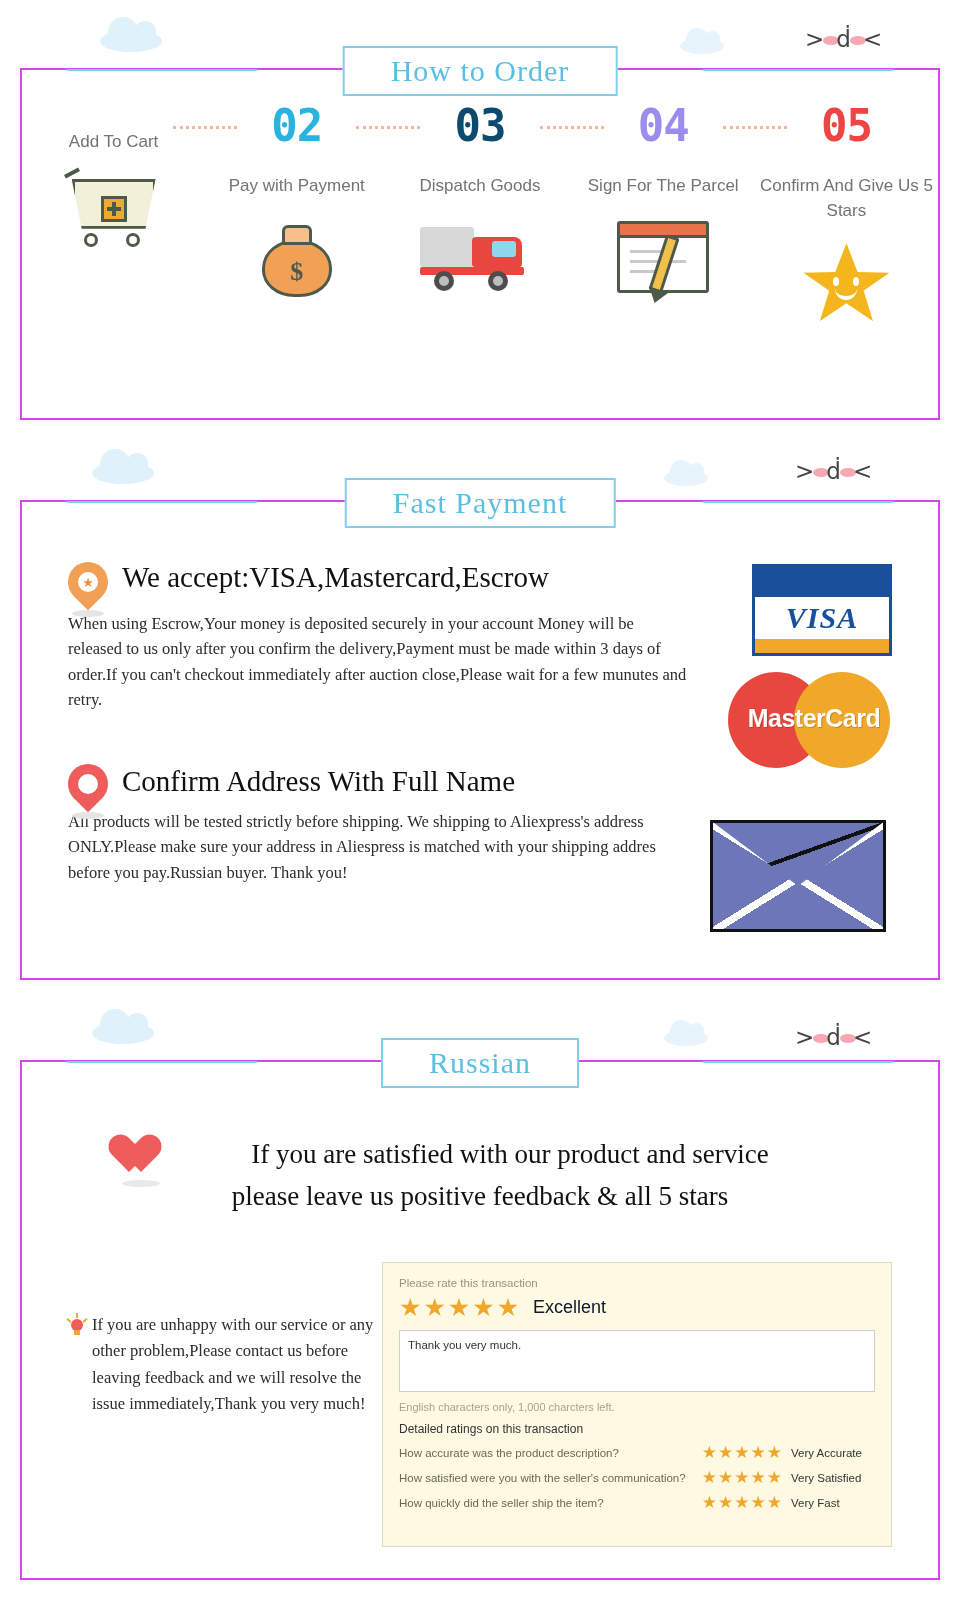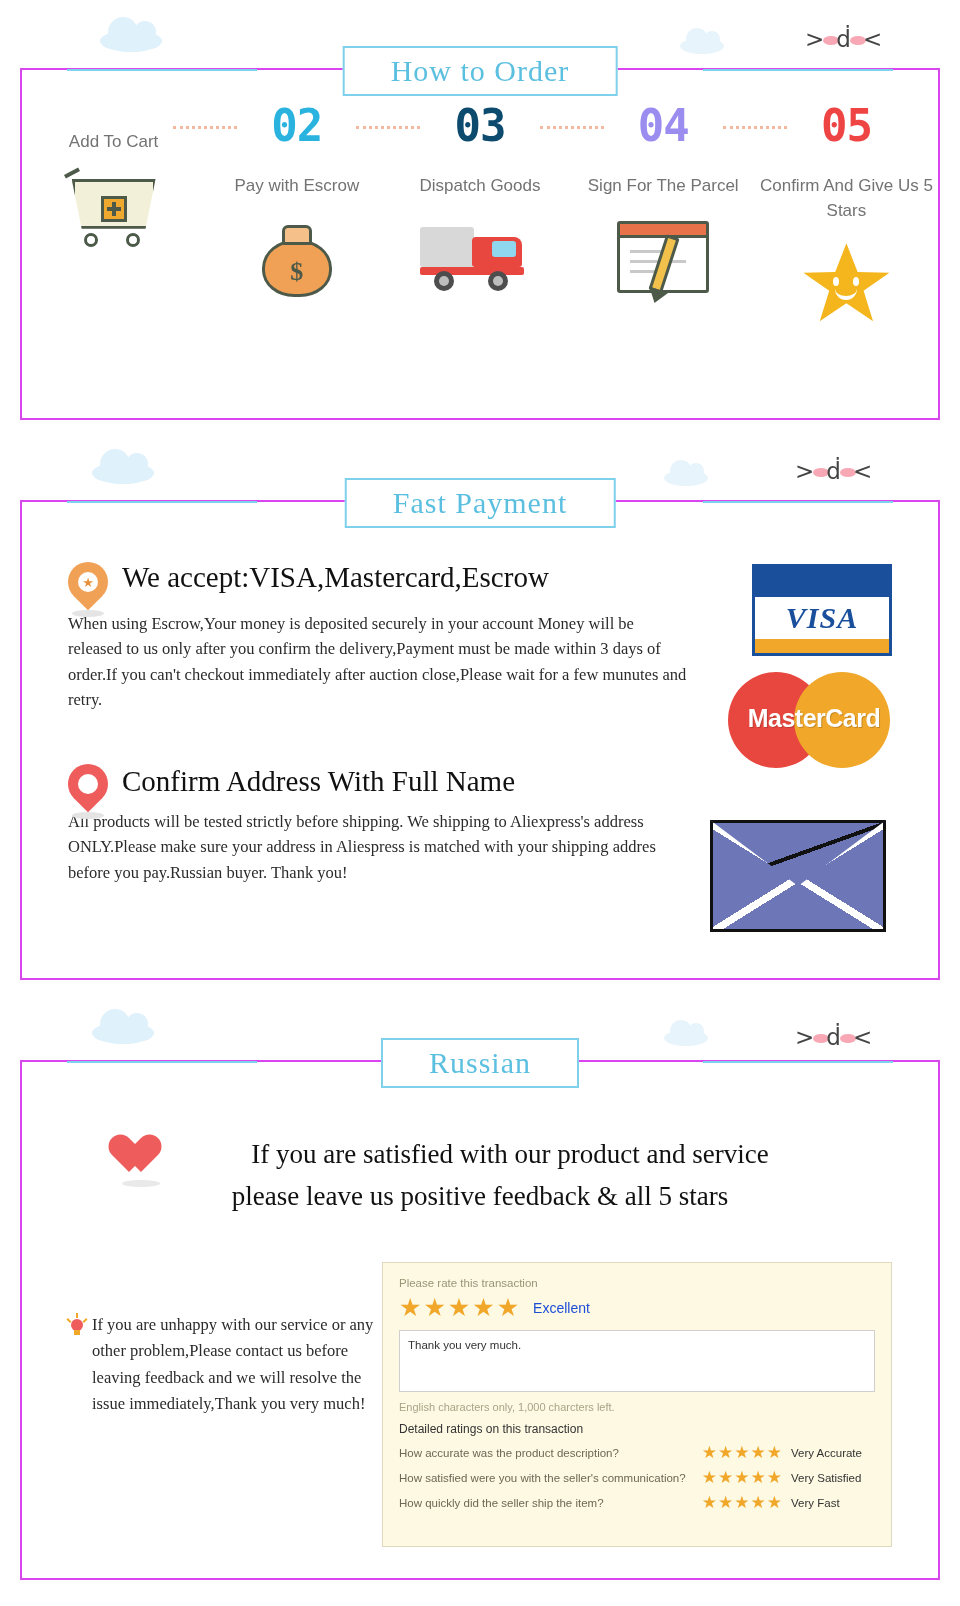--- a/index.html
+++ b/index.html
@@ -311,21 +311,21 @@
   .rate-card {
     position: absolute; left: 360px; top: 200px; width: 510px; height: 285px;
     background: #fdf9e3; border: 1px solid #ded9bf;
     padding: 14px 16px;
     font-family: "Liberation Sans", sans-serif;
   }
   .rate-prompt { font-size: 11.5px; color: #9a9577; margin-bottom: 6px; }
   .rate-row1 { display: flex; align-items: center; gap: 12px; }
   .stars { color: #f0a72a; font-size: 25px; letter-spacing: 2px; line-height: 1; }
   .stars.sm { font-size: 17px; letter-spacing: 1px; }
-  .rate-word { font-size: 14px; color: #1d4ed8; }
+  .rate-word { font-size: 18px; color: #0f172a; }
   .rate-box {
     margin-top: 10px; height: 62px; background: #fff; border: 1px solid #cfcfcf;
     padding: 6px 8px; font-size: 11.5px; color: #333; line-height: 1.55;
   }
   .rate-note { font-size: 11px; color: #a9a488; margin-top: 9px; }
   .rate-sub { font-size: 12px; color: #333; margin-top: 9px; padding-bottom: 4px; }
   .rate-q {
     display: flex; align-items: center; justify-content: space-between;
     font-size: 11.5px; color: #6b6855; padding: 4px 0;
   }
@@ -360,21 +360,21 @@
             </div>
           <div class="wheel w1"></div>
             <div class="wheel w2"></div>
         </div>
       </div>
     </div>
 
     <div class="step">
       <div class="step-num" style="color:#2bb3e0;">02</div>
       <div class="dots"></div>
-      <div class="step-label">Pay with Escrow</div>
+      <div class="step-label">Pay with Payment</div>
       <div class="step-art">
         <div class="bag">
           <div class="bag-body"></div>
           <div class="bag-neck"></div>
           <div class="bag-s">$</div>
         </div>
       </div>
     </div>
 
     <div class="step">

